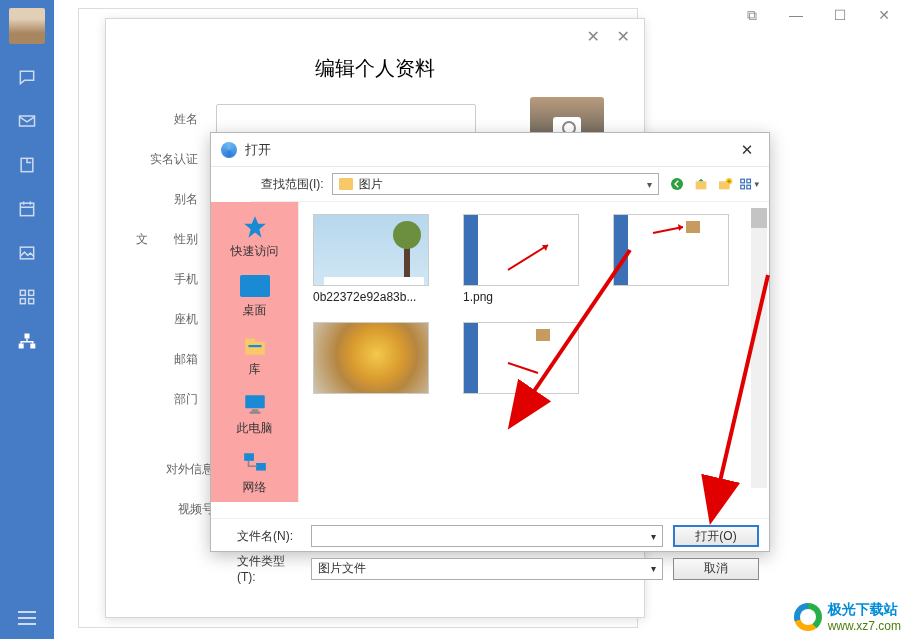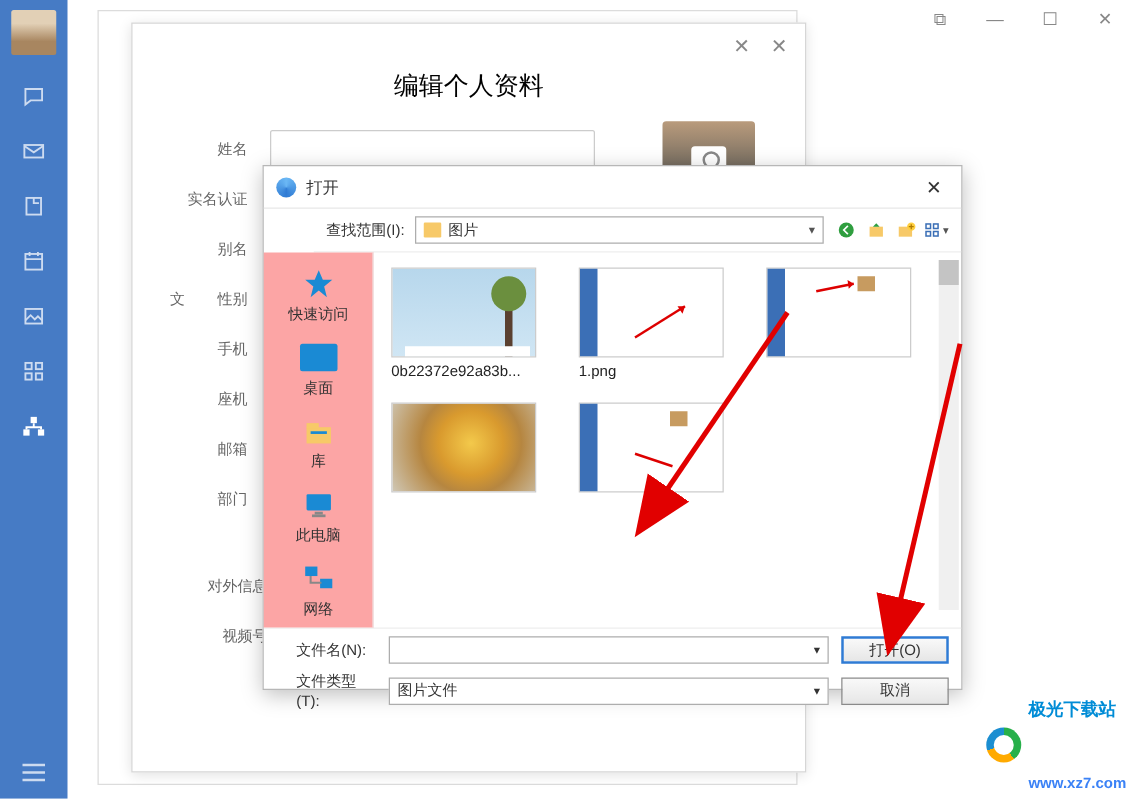--- a/index.html
+++ b/index.html
@@ -141,21 +141,21 @@
   .fname { font-size:12px; color:#222;}
 
   .scrollbar {
     position:absolute; right:2px; top:6px; width:16px; height:280px;
     background:#f0f0f0;
   }
   .scrollbar .thumbbar{ width:100%; height:20px; background:#c4c4c4; margin-top:0;}
 
   .dlg-footer {
     border-top:1px solid #eee;
-    padding:6px 10px; display:flex; flex-direction:column; gap:6px;
+    padding:6px 10px; display:flex; flex-direction:column; gap:6px;margin-top:16px;
   }
   .ft-row { display:flex; align-items:center; gap:10px;}
   .ft-row .lbl { width:80px; text-align:left; padding-left:16px;}
   .ft-row select, .ft-row .combo {
     flex:1; height:22px; border:1px solid #adadad; background:#fff;
     display:flex;align-items:center; padding:0 6px;
   }
   .combo .chev{ margin-left:auto; font-size:10px;}
   .ft-btn {
     width:86px; height:22px; border:1px solid #8a8a8a;
@@ -167,21 +167,21 @@
   
   .arrow { position:absolute; pointer-events:none;}
   .arrow svg{ overflow:visible;}
 
   
   .watermark {
     position:absolute; right:10px; bottom:6px;
     display:flex; align-items:center; gap:6px;
     font-size:14px; color:#008cd6; font-weight:bold;
   }
-  .watermark .url{ color:#3b82f6; font-size:12px; font-weight:bold;margin-top:42px;}
+  .watermark .url{ color:#4d7c0f; font-size:12px; font-weight:normal;}
   .wm-logo { width:28px;height:28px;border-radius:50%;
     background:conic-gradient(#27b04a 0 40%, #ffaa00 40% 70%, #1b8ed1 70% 100%);
     position:relative;
   }
   .wm-logo::after{content:'';position:absolute;inset:6px;background:#fff;border-radius:50%;}
 </style>
 </head>
 <body>
 
 <div class="sidebar">

